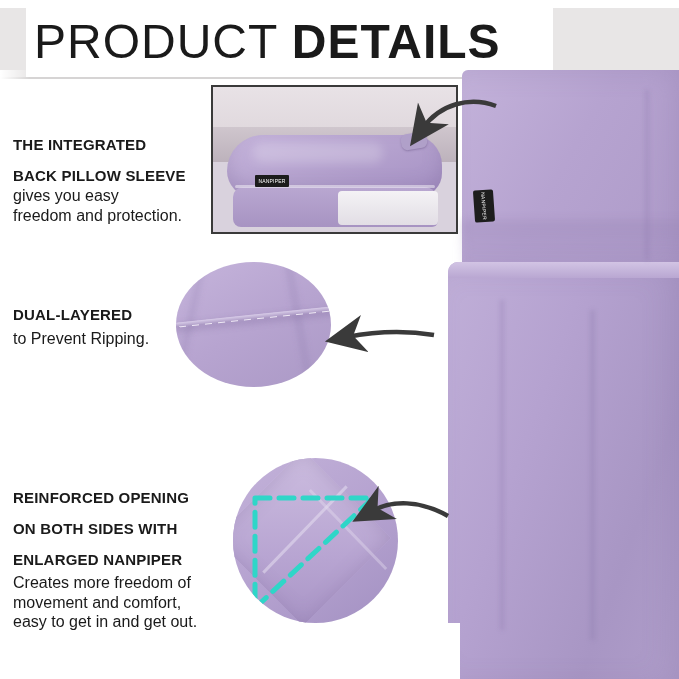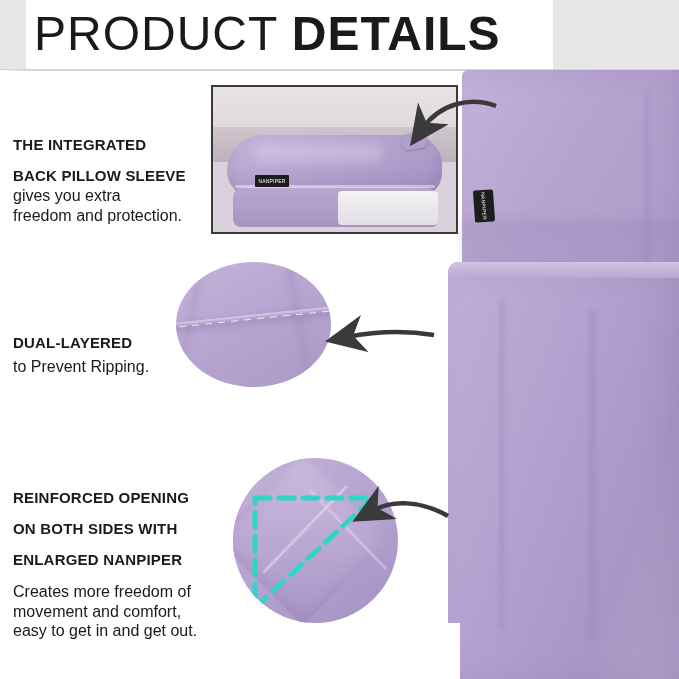--- a/index.html
+++ b/index.html
@@ -6,21 +6,21 @@
   body{
     width:679px;height:679px;overflow:hidden;
     background:#ffffff;
     font-family:"Liberation Sans", sans-serif;
     position:relative;
   }
   #page{position:absolute;inset:0;background:#ffffff;}
 
   
   .header-band{
-    position:absolute;left:0;top:0;width:679px;height:70px;
+    position:absolute;left:0;top:8px;width:679px;height:70px;
     background:#ffffff;
   }
   .header-left-bar{
     position:absolute;left:0;top:0;width:26px;height:70px;
     background:#e8e6e6;
   }
   .header-right-bar{
     position:absolute;right:0;top:0;width:126px;height:70px;
     background:#e8e6e6;
   }
@@ -153,21 +153,21 @@
 
   
   .arrow-svg{position:absolute;left:0;top:0;width:679px;height:679px;pointer-events:none;}
 
   
   .txt{position:absolute;color:#1a1a1a;}
   .txt .head{font-weight:700;font-size:15px;line-height:20px;letter-spacing:0.2px;margin-top:11px;}
   .txt .sub{font-weight:400;font-size:16px;line-height:19.5px;}
 
   .txt-pillow{left:13px;top:124px;width:205px;}
-  .txt-edge{left:13px;top:322px;width:185px;}
+  .txt-edge{left:13px;top:294px;width:185px;}
   .txt-corner{left:13px;top:477px;width:230px;}
 
   
   .bottom-strip{position:absolute;left:0;top:623px;width:460px;height:56px;background:#ffffff;}
 </style>
 </head>
 <body>
 
 <div id="page">
 
@@ -232,31 +232,31 @@
       </marker>
     </defs>
     <path d="M496,106 C470,96 440,104 423,128" stroke="#3a3a3a" stroke-width="4.5" fill="none" marker-end="url(#ah)"></path>
     <path d="M434,335 C404,330 372,332 347,337" stroke="#3a3a3a" stroke-width="4.5" fill="none" marker-end="url(#ah)"></path>
     <path d="M448,516 C420,500 392,500 372,511" stroke="#3a3a3a" stroke-width="4.5" fill="none" marker-end="url(#ah)"></path>
   </svg>
 
   <div class="txt txt-pillow">
     <div class="head">THE INTEGRATED</div>
     <div class="head">BACK PILLOW SLEEVE</div>
-    <div class="sub">gives you extra</div>
+    <div class="sub">gives you easy</div>
     <div class="sub">freedom and protection.</div>
   </div>
 
   <div class="txt txt-edge">
     <div class="head">DUAL-LAYERED</div>
     <div class="sub" style="margin-top:4px;">to Prevent Ripping.</div>
   </div>
 
   <div class="txt txt-corner">
     <div class="head">REINFORCED OPENING</div>
     <div class="head">ON BOTH SIDES WITH</div>
     <div class="head">ENLARGED NANPIPER</div>
-    <div class="sub" style="margin-top:12px;">Creates more freedom of</div>
+    <div class="sub" style="margin-top:3px;">Creates more freedom of</div>
     <div class="sub">movement and comfort,</div>
     <div class="sub">easy to get in and get out.</div>
   </div>
 
 </div>
 
 </body></html>

